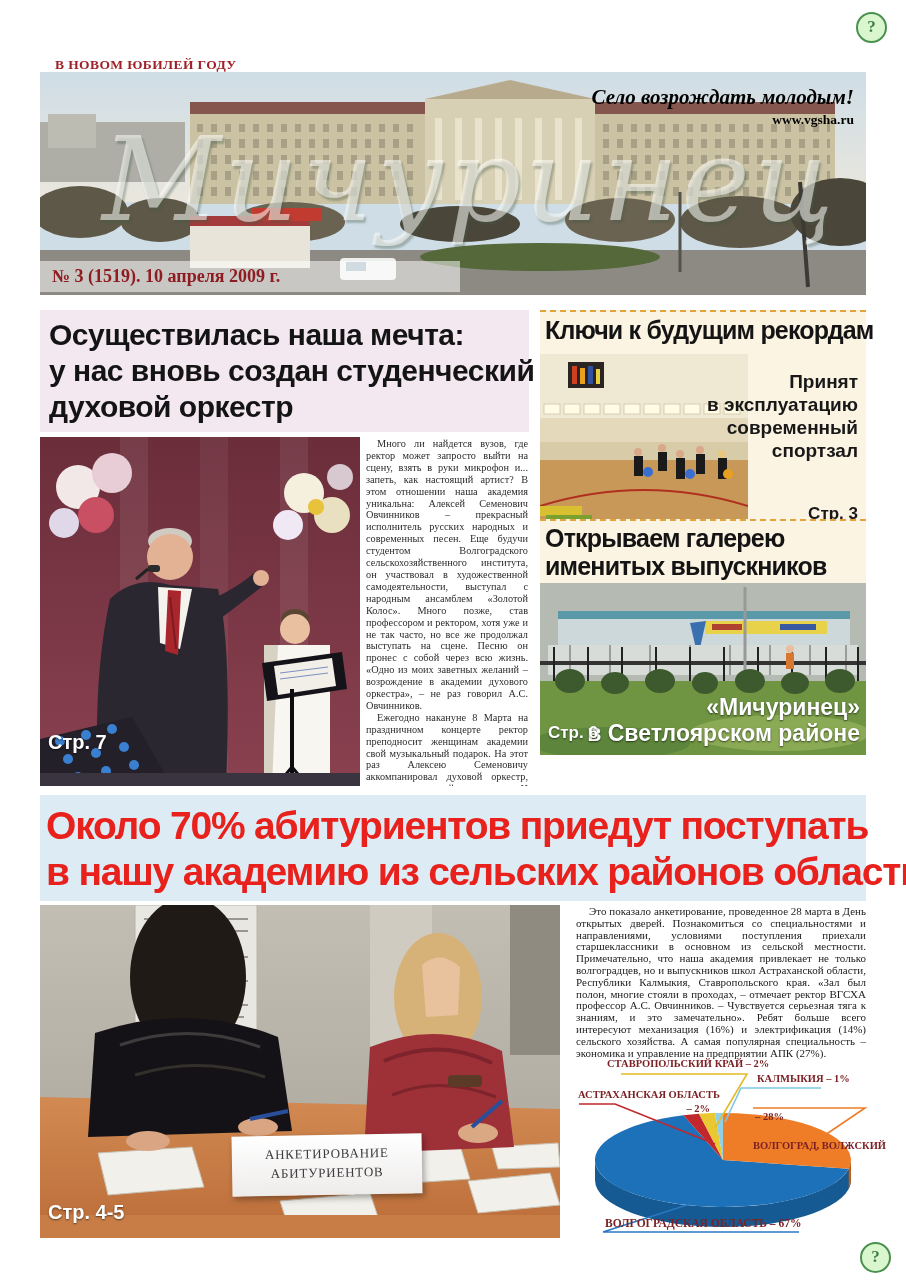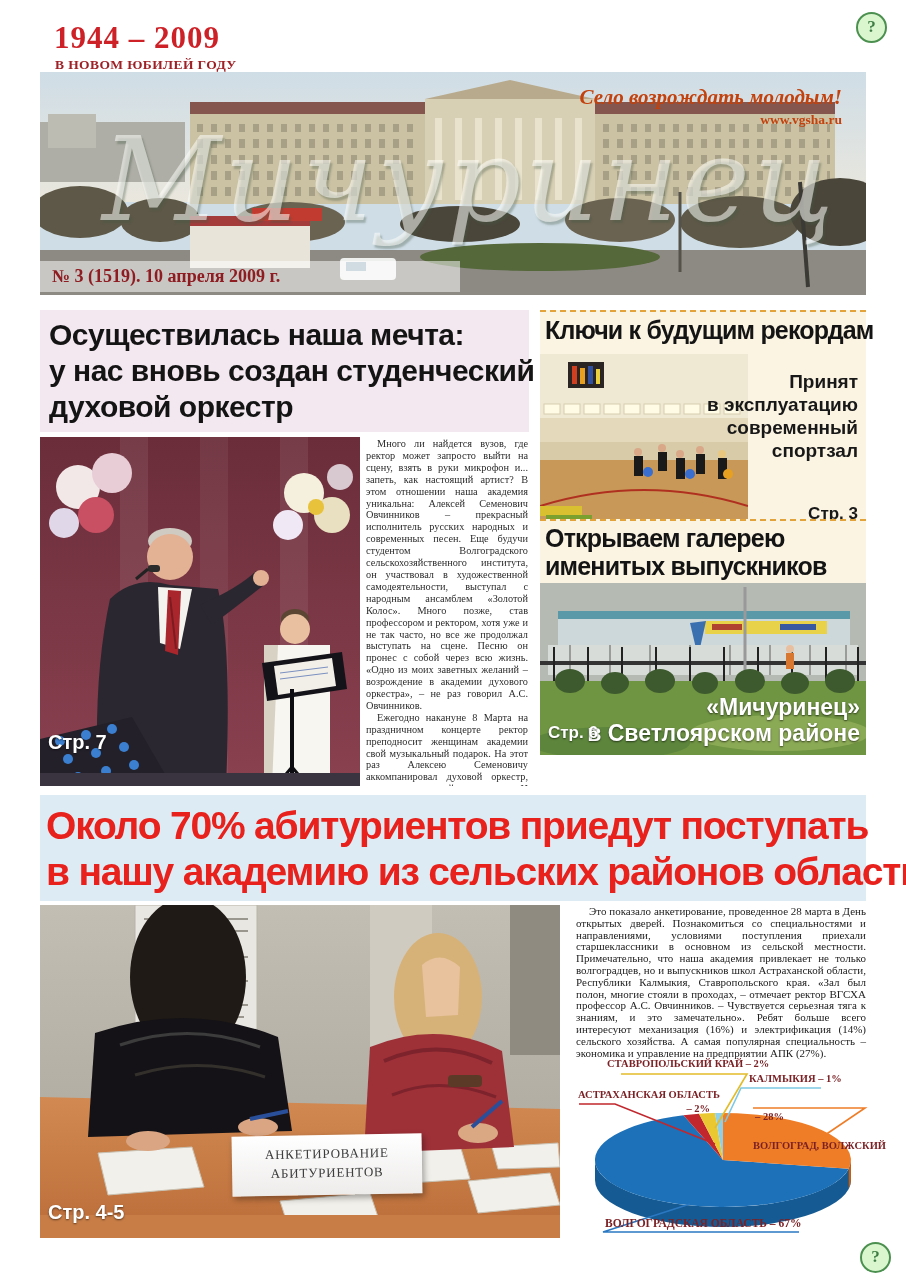--- a/index.html
+++ b/index.html
@@ -11,21 +11,21 @@
   .anniv{left:54px;top:20px;font-family:"Liberation Serif",serif;font-weight:bold;
          font-size:31px;color:#cd2127;letter-spacing:1px;}
   .anniv-sub{font-family:"Liberation Serif",serif;font-weight:bold;font-size:13.5px;
              color:#9e2127;letter-spacing:.4px;}
   .help-icon{width:27px;height:27px;border-radius:50%;background:#d9f6cf;
              border:2px solid #4c9050;color:#3f7d44;font-family:"Liberation Serif",serif;
              font-weight:bold;font-size:17px;text-align:center;line-height:26px;}
 
   
   .banner{left:40px;top:72px;width:826px;height:223px;overflow:hidden;background:#cfdde6;}
-  .slogan-box{right:24px;top:13px;text-align:right;color:#c2410c;
+  .slogan-box{right:12px;top:13px;text-align:right;color:#000000;
               font-family:"Liberation Serif",serif;}
   .slogan{font-style:italic;font-weight:bold;font-size:21px;}
   .site{font-weight:bold;font-size:13.5px;margin-top:2px;}
   .masthead{left:62px;top:40px;width:760px;font-family:"DejaVu Serif",serif;
             font-style:italic;font-size:116px;letter-spacing:3px;
             color:rgba(253,253,250,.55);text-shadow:2px 3px 2px rgba(70,90,70,.35);
             white-space:nowrap;}
   .issue-strip{left:0;bottom:3px;width:396px;background:rgba(255,255,255,.52);
                padding:5px 12px;font-family:"Liberation Serif",serif;font-weight:bold;
                font-size:18px;color:#8e1c21;}
@@ -78,21 +78,20 @@
   .chart{left:575px;top:1052px;width:305px;height:200px;}
   .clabel{position:absolute;font-family:"Liberation Serif",serif;font-weight:bold;
           font-size:10.5px;color:#7b2125;white-space:nowrap;}
   .help-bottom{left:860px;top:1242px;}
 </style>
 </head>
 <body>
 
 <div class="page">
 
-  <div class="abs anniv">1944 – 2009</div>
   <div class="abs anniv-sub" style="left:55px;top:57px;">В НОВОМ ЮБИЛЕЙ ГОДУ</div>
   <div class="abs anniv-sub" style="left:55px;top:74px;">У НАШЕЙ АКАДЕМИИ ЮБИЛЕЙ</div>
   <div class="abs help-icon" style="left:856px;top:12px;">?</div>
 
   <div class="abs banner">
     <svg width="826" height="223" viewBox="0 0 826 223" style="position:absolute;left:0;top:0;">
       <defs>
         <linearGradient id="sky" x1="0" y1="0" x2="0" y2="1">
           <stop offset="0" stop-color="#cfdde6"></stop>
             <stop offset="1" stop-color="#eae7dd"></stop>
@@ -409,21 +408,21 @@
       <path d="M148,50 L140,3.1 A128,47 0 0 1 148,3 Z" fill="#8fd0e8"></path>
     </svg>
     <svg class="abs" style="left:0;top:0;" width="305" height="200" viewBox="0 0 305 200">
       <polyline points="46,22 172,22 140,76" fill="none" stroke="#e3bc2a" stroke-width="1.6"></polyline>
       <polyline points="246,36 166,36 150,70" fill="none" stroke="#7ec8e3" stroke-width="1.6"></polyline>
       <polyline points="4,52 40,52 140,92" fill="none" stroke="#c1272d" stroke-width="1.6"></polyline>
       <polyline points="178,56 290,56 225,100" fill="none" stroke="#ef7d27" stroke-width="1.6"></polyline>
       <polyline points="115,152 28,180 224,180" fill="none" stroke="#2b78c2" stroke-width="1.6"></polyline>
     </svg>
     <div class="clabel" style="left:32px;top:6px;">СТАВРОПОЛЬСКИЙ КРАЙ – 2%</div>
-    <div class="clabel" style="left:174px;top:21px;">КАЛМЫКИЯ – 1%</div>
+    <div class="clabel" style="left:182px;top:21px;">КАЛМЫКИЯ – 1%</div>
     <div class="clabel" style="left:3px;top:37px;">АСТРАХАНСКАЯ ОБЛАСТЬ</div>
     <div class="clabel" style="left:3px;top:51px;width:132px;text-align:right;">– 2%</div>
     <div class="clabel" style="left:178px;top:40px;margin-top:48px;">ВОЛГОГРАД, ВОЛЖСКИЙ</div>
     <div class="clabel" style="left:180px;top:59px;">– 28%</div>
     <div class="clabel" style="left:30px;top:165px;font-size:11.5px;">ВОЛГОГРАДСКАЯ ОБЛАСТЬ – 67%</div>
   </div>
 
   <div class="abs help-icon help-bottom">?</div>
 
 </div>

